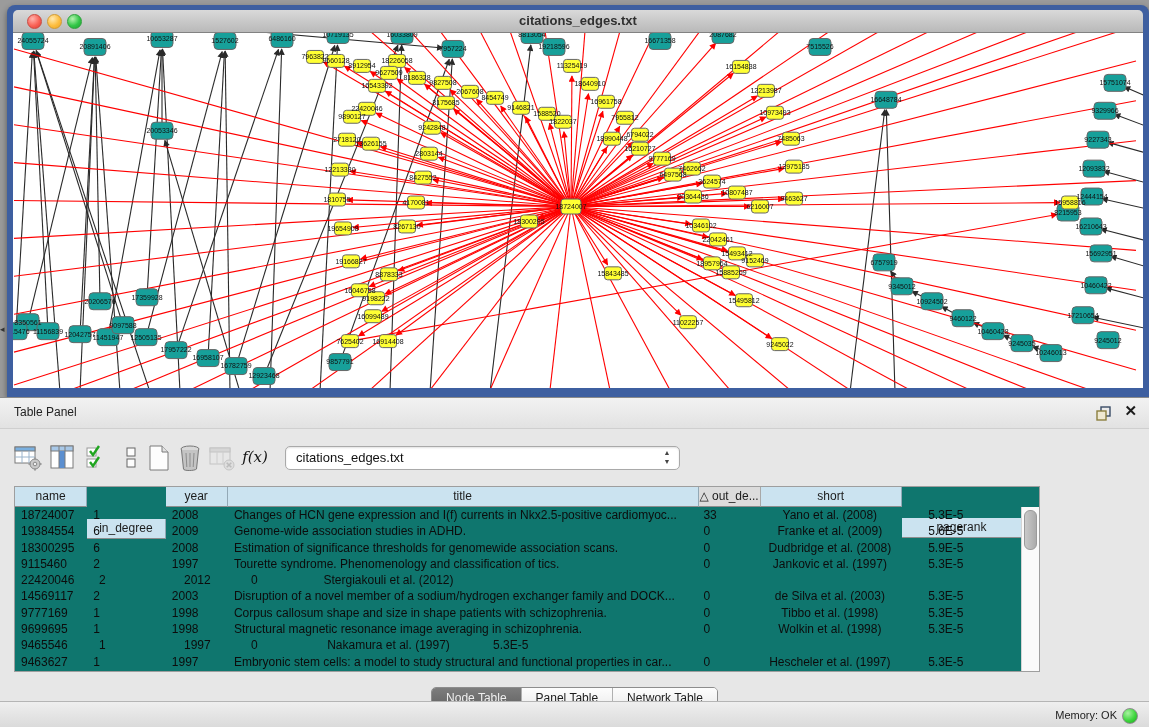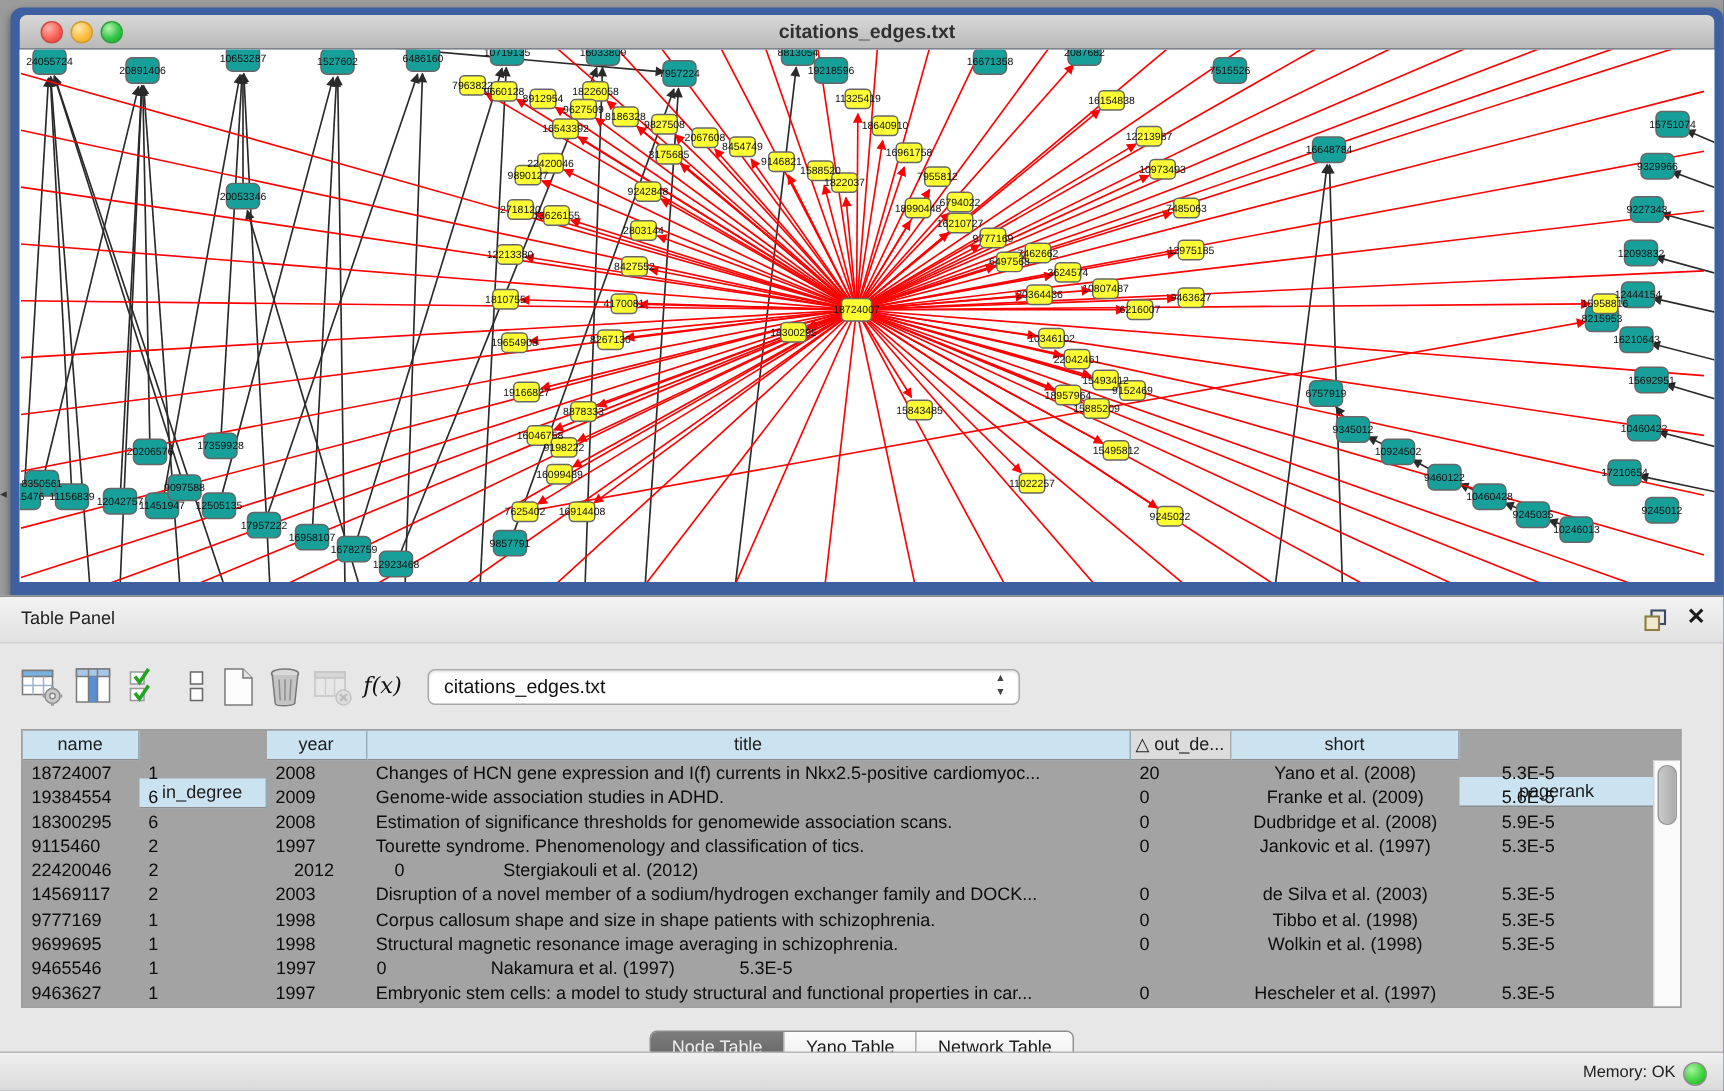--- a/index.html
+++ b/index.html
@@ -35,22 +35,22 @@
 
   .toolbar{position:absolute;left:0;top:42px;width:100%;height:36px;}
   .tb-icon{position:absolute;top:3px;width:30px;height:30px;}
   .combo{position:absolute;left:285px;top:6px;width:393px;height:22px;background:#ffffff;
     border:1px solid #a9a9a9;border-radius:5px;box-shadow:inset 0 1px 2px rgba(0,0,0,.12);}
   .combo .combo-text{position:absolute;left:10px;top:3px;font-size:13px;color:#111;}
   .combo .stepper{position:absolute;right:6px;top:1px;width:12px;height:20px;
     font-size:7px;line-height:9px;color:#444;text-align:center;}
 
   
-  .dtable{position:absolute;left:14px;top:88px;width:1107px;height:186px;
-    background:#a3a3a3;border:1px solid #9e9e9e;box-sizing:border-box;overflow:hidden;}
+  .dtable{position:absolute;left:14px;top:88px;width:1026px;height:186px;
+    background:#0f766e;border:1px solid #9e9e9e;box-sizing:border-box;overflow:hidden;}
   .thead{position:absolute;left:0;top:0;right:17px;height:20px;display:flex;}
   .th{box-sizing:border-box;height:20px;background:#cbe3f0;border-right:1px solid #93a9b6;
     border-bottom:1px solid #8d8d8d;font-size:12px;color:#1c1c1c;text-align:center;
     line-height:19px;overflow:hidden;white-space:nowrap;}
   .th.sorted{background:#dcdcdc;border-right:1px solid #a8a8a8;}
   .tbody{position:absolute;left:0;top:20px;right:17px;bottom:0;}
   .tr{display:flex;height:16.3px;}
   .td{box-sizing:border-box;font-size:12px;color:#0c0c0c;line-height:16.3px;
     overflow:hidden;white-space:nowrap;padding-left:6px;}
   .td.center{text-align:center;padding-left:0;}
@@ -572,21 +572,21 @@
         <div class="th sorted" style="width: 67px;">△ out_de...</div>
         <div class="th" style="width: 153px;">short</div>
         <div class="th" style="width: 130px; margin-top: 31px;">pagerank</div>
       </div>
     <div class="tbody" id="tbody">
         <div class="tr">
           <div class="td" style="width: 78px;">18724007</div>
           <div class="td" style="width: 85px;">1</div>
           <div class="td" style="width: 67px;">2008</div>
           <div class="td" style="width: 510px;">Changes of HCN gene expression and I(f) currents in Nkx2.5-positive cardiomyoc...</div>
-          <div class="td" style="width: 67px;">20</div>
+          <div class="td" style="width: 67px;">33</div>
           <div class="td center" style="width: 153px;">Yano et al. (2008)</div>
           <div class="td pad-lg" style="width: 130px;">5.3E-5</div>
         </div>
         <div class="tr">
           <div class="td" style="width: 78px;">19384554</div>
           <div class="td" style="width: 85px;">6</div>
           <div class="td" style="width: 67px;">2009</div>
           <div class="td" style="width: 510px;">Genome-wide association studies in ADHD.</div>
           <div class="td" style="width: 67px;">0</div>
           <div class="td center" style="width: 153px;">Franke et al. (2009)</div>
@@ -606,21 +606,21 @@
           <div class="td" style="width: 85px;">2</div>
           <div class="td" style="width: 67px;">1997</div>
           <div class="td" style="width: 510px;">Tourette syndrome. Phenomenology and classification of tics.</div>
           <div class="td" style="width: 67px;">0</div>
           <div class="td center" style="width: 153px;">Jankovic et al. (1997)</div>
           <div class="td pad-lg" style="width: 130px;">5.3E-5</div>
         </div>
         <div class="tr">
           <div class="td" style="width: 78px;">22420046</div>
           <div class="td" style="width: 85px;">2</div>
-          <div class="td" style="width: 67px; margin-left: 12px;">2012</div>
+          <div class="td" style="width: 67px;">2012</div>
           <div class="td" style="width: 67px;">0</div>
           <div class="td center" style="width: 153px;">Stergiakouli et al. (2012)</div>
           <div class="td pad-lg" style="width: 130px; margin-top: 36px;">5.5E-5</div>
         </div>
         <div class="tr">
           <div class="td" style="width: 78px;">14569117</div>
           <div class="td" style="width: 85px;">2</div>
           <div class="td" style="width: 67px;">2003</div>
           <div class="td" style="width: 510px;">Disruption of a novel member of a sodium/hydrogen exchanger family and DOCK...</div>
           <div class="td" style="width: 67px;">0</div>
@@ -664,21 +664,21 @@
         </div>
       </div>
     <div class="vscroll">
       <div class="vthumb"></div>
     </div>
   </div>
 
   <div class="tabs-row">
     <div class="seg" id="seg">
         <div class="seg-btn sel">Node Table</div>
-        <div class="seg-btn">Yano Table</div>
+        <div class="seg-btn">Panel Table</div>
         <div class="seg-btn">Network Table</div>
       </div>
   </div>
 
   <div class="status-bar">
     <span class="mem-label">Memory: OK</span>
     <span class="mem-dot"></span>
   </div>
 </div>
 

